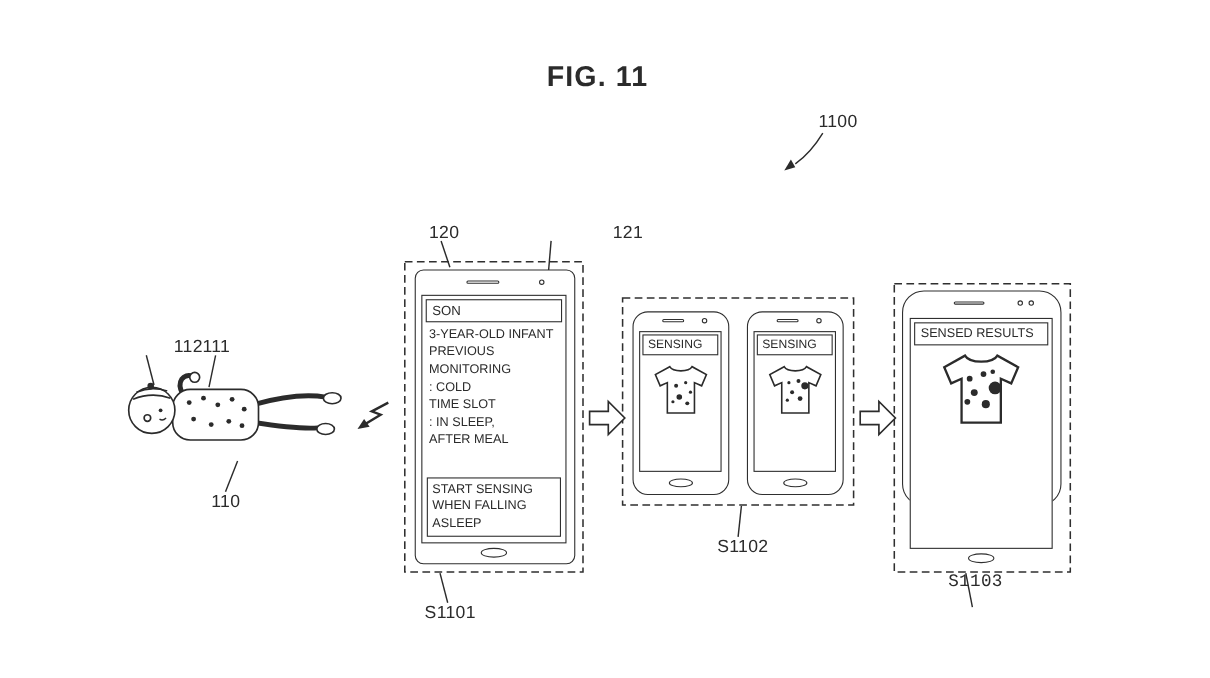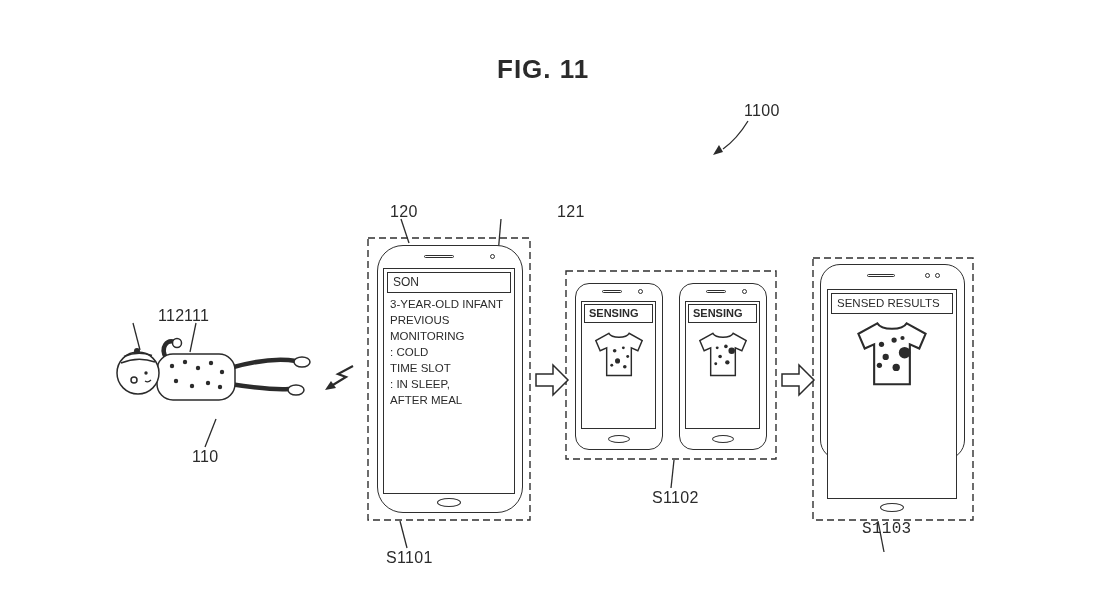--- a/index.html
+++ b/index.html
@@ -9,21 +9,21 @@
     font-family:"Liberation Sans", sans-serif; color:#2b2b2b; overflow:hidden;
   }
   .fig-title { position:absolute; left:497px; top:54px; width:110px; text-align:left;
     font-size:26px; font-weight:600; letter-spacing:1px; }
   .ref { position:absolute; font-size:16px; letter-spacing:0.3px; white-space:nowrap; }
   svg.overlay { position:absolute; left:0; top:0; pointer-events:none; }
 
   .phone { position:absolute; background:#fff; border:1.6px solid #2f2f2f; }
   .screen { position:absolute; border:1.4px solid #2f2f2f; background:#fff; }
   .hdr { margin:3px; border:1.4px solid #2f2f2f; padding:2px 5px; font-size:12px; line-height:15px; white-space:nowrap; }
-  .hdr-sm { margin:2px; border:1.3px solid #2f2f2f; padding:2px 4px; font-size:11px; line-height:13px; white-space:nowrap;font-weight:bold; }
+  .hdr-sm { margin:2px; border:1.3px solid #2f2f2f; padding:2px 4px; font-size:11px; line-height:13px; white-space:nowrap; }
   .iline { padding-left:6px; font-size:11.5px; line-height:16px; white-space:nowrap; }
   .btnbox { position:absolute; left:4px; right:4px; bottom:5px; border:1.4px solid #2f2f2f; padding:3px 4px; }
   .bline { font-size:11.5px; line-height:15.5px; white-space:nowrap; }
   .resbox { position:absolute; left:4px; right:4px; bottom:6px; border:1.4px solid #2f2f2f; padding:3px 4px; }
   .rline { font-size:11.3px; line-height:15.5px; white-space:nowrap; }
   .home { position:absolute; border:1.4px solid #2f2f2f; border-radius:50%; background:#fff; }
   .spk { position:absolute; height:3px; border:1px solid #2f2f2f; border-radius:2px; background:#fff; }
   .camdot { position:absolute; width:5px; height:5px; border:1.2px solid #2f2f2f; border-radius:50%; background:#fff; }
   .tshirt { display:block; margin:6px auto 0 auto; }
 </style>
@@ -97,32 +97,37 @@
   <div class="fig-title">FIG. 11</div>
   <div class="ref" style="left:744px;top:102px;">1100</div>
 
   <div class="ref" style="left:121px;top:307px;margin-left:37px;">112</div>
   <div class="ref" style="left:184px;top:307px;">111</div>
   <div class="ref" style="left:192px;top:448px;">110</div>
 
   <div class="ref" style="left:390px;top:203px;">120</div>
   <div class="ref" style="left:509px;top:203px;margin-left:48px;">121</div>
 
-  <div class="phone" style="left:377px;top:245px;width:146px;height:268px;border-radius:26px;">
+  <div class="phone" style="left:377px;top:245px;width:146px;height:268px;border-radius:8px;">
     <div class="spk" style="left:46px;top:9px;width:30px;"></div>
     <div class="camdot" style="left:112px;top:8px;"></div>
     <div class="screen" style="left:5px;top:22px;width:132px;height:226px;">
       <div class="hdr">SON</div>
       <div class="iline">3-YEAR-OLD INFANT</div>
       <div class="iline">PREVIOUS</div>
       <div class="iline">MONITORING</div>
       <div class="iline">: COLD</div>
       <div class="iline">TIME SLOT</div>
       <div class="iline">: IN SLEEP,</div>
       <div class="iline">AFTER MEAL</div>
+      <div class="btnbox">
+        <div class="bline">START SENSING</div>
+        <div class="bline">WHEN FALLING</div>
+        <div class="bline">ASLEEP</div>
+      </div>
     </div>
     <div class="home" style="left:59px;top:252px;width:24px;height:9px;"></div>
   </div>
   <div class="ref" style="left:386px;top:549px;">S1101</div>
 
   <div class="phone" style="left:575px;top:283px;width:88px;height:167px;border-radius:14px;">
     <div class="spk" style="left:26px;top:6px;width:20px;"></div>
     <div class="camdot" style="left:62px;top:5px;"></div>
     <div class="screen" style="left:5px;top:17px;width:75px;height:128px;">
       <div class="hdr-sm">SENSING</div>

